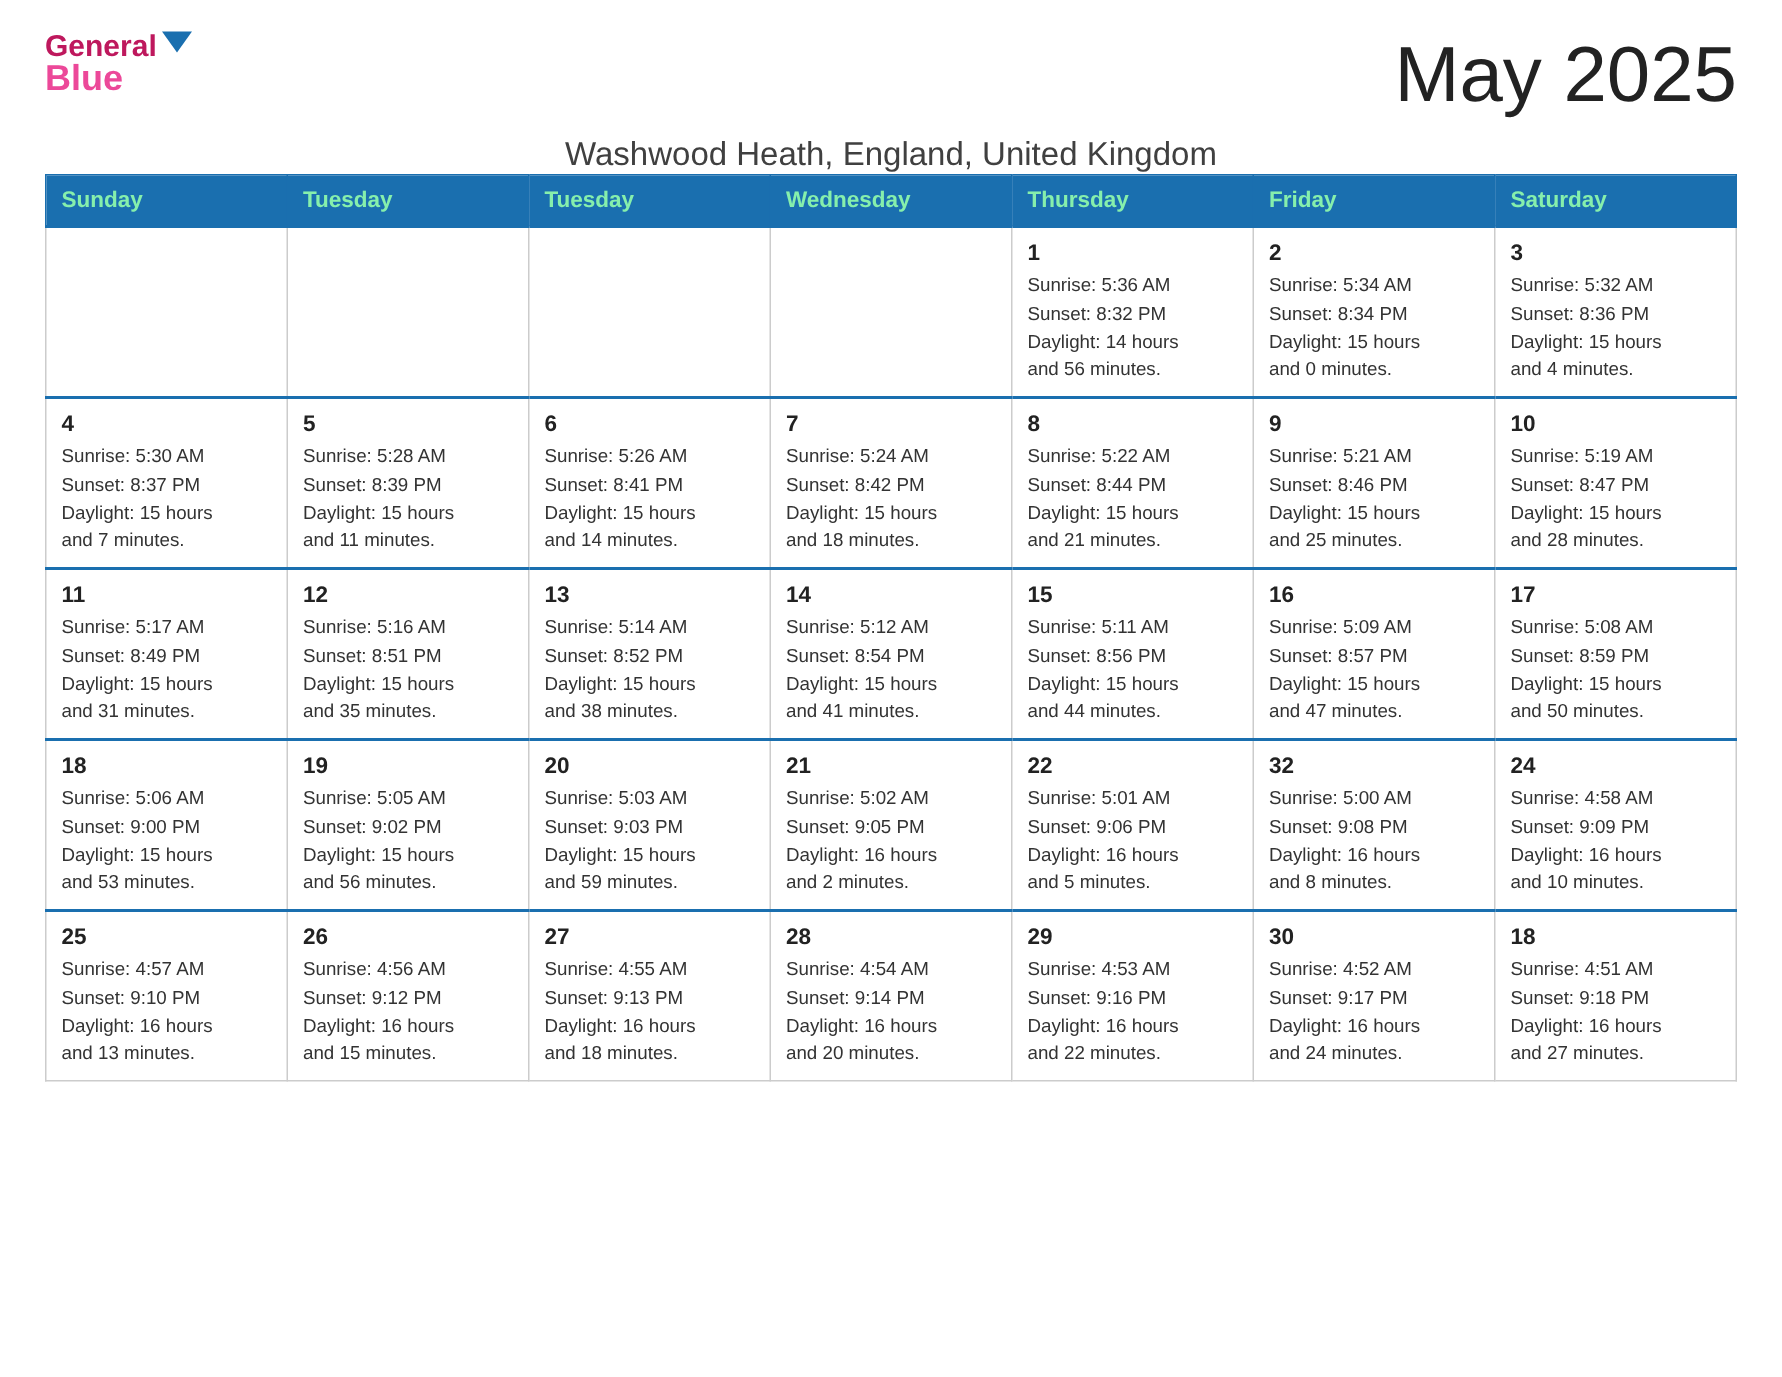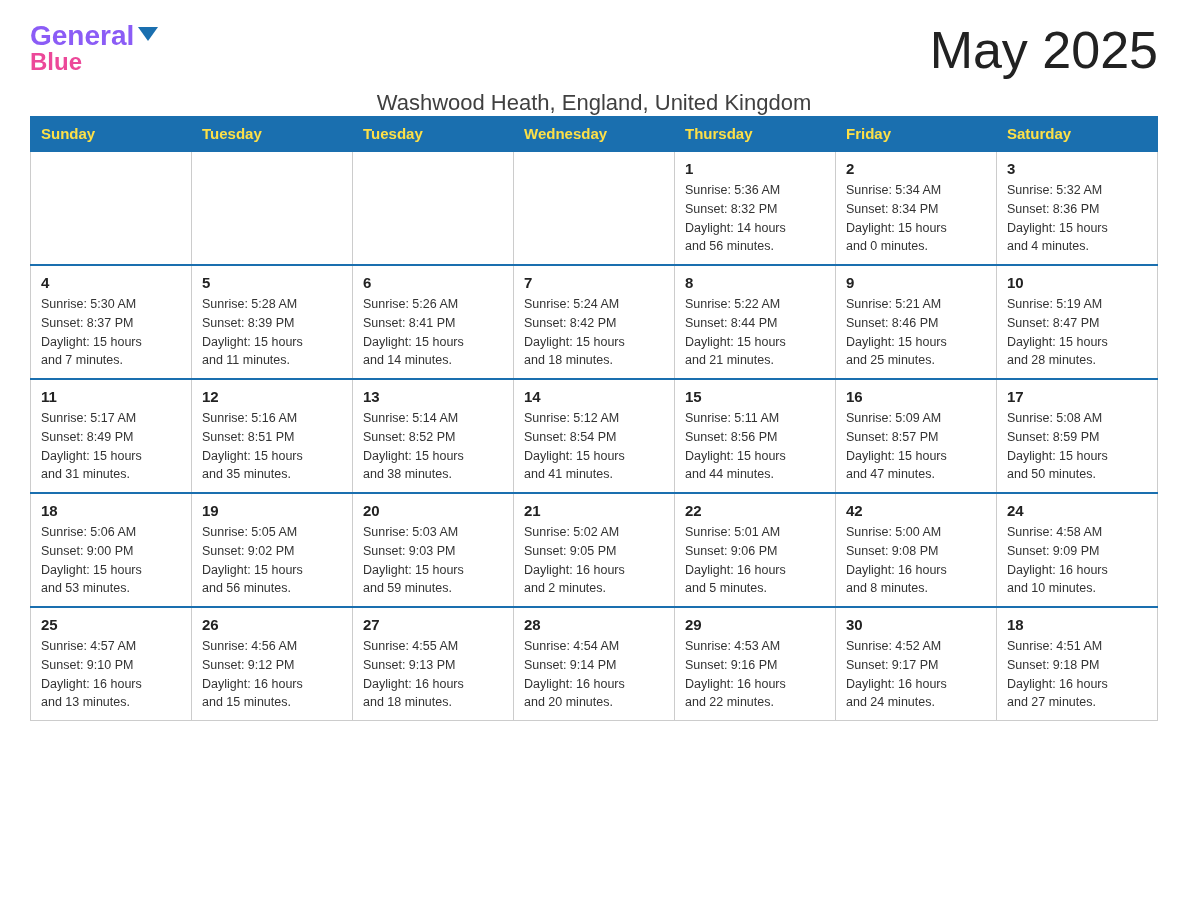--- a/index.html
+++ b/index.html
@@ -16,23 +16,23 @@
       justify-content: space-between;
       align-items: flex-start;
       margin-bottom: 10px;
     }
     .logo {
       display: flex;
       flex-direction: column;
       align-items: flex-start;
     }
     .logo-text {
-      font-size: 28px;
-      font-weight: bold;
-      color: #8b5cf6;
+      font-size: 20px;
+      font-weight: bold;
+      color: #be185d;
     }
     .logo-triangle {
       display: inline-block;
       width: 0;
       height: 0;
       border-left: 10px solid transparent;
       border-right: 10px solid transparent;
       border-top: 14px solid #1a6faf;
       margin-left: 4px;
       vertical-align: middle;
@@ -57,21 +57,21 @@
       color: #404040;
       margin-bottom: 0;
     }
     .calendar {
       width: 100%;
       border-collapse: collapse;
       table-layout: fixed;
     }
     .calendar th {
       background-color: #1a6faf;
-      color: #fde047;
+      color: #86efac;
       padding: 8px 10px;
       font-size: 15px;
       font-weight: bold;
       text-align: left;
       border: 1px solid #1a6faf;
     }
     .calendar td {
       vertical-align: top;
       padding: 8px 10px;
       border: 1px solid #ccc;
@@ -218,21 +218,21 @@
         </td>
         <td>
           <span class="day-number">21</span>
           <div class="day-info">Sunrise: 5:02 AM<br>Sunset: 9:05 PM<br>Daylight: 16 hours<br>and 2 minutes.</div>
         </td>
         <td>
           <span class="day-number">22</span>
           <div class="day-info">Sunrise: 5:01 AM<br>Sunset: 9:06 PM<br>Daylight: 16 hours<br>and 5 minutes.</div>
         </td>
         <td>
-          <span class="day-number">42</span>
+          <span class="day-number">32</span>
           <div class="day-info">Sunrise: 5:00 AM<br>Sunset: 9:08 PM<br>Daylight: 16 hours<br>and 8 minutes.</div>
         </td>
         <td>
           <span class="day-number">24</span>
           <div class="day-info">Sunrise: 4:58 AM<br>Sunset: 9:09 PM<br>Daylight: 16 hours<br>and 10 minutes.</div>
         </td>
       </tr>
       <tr>
         <td>
           <span class="day-number">25</span>

